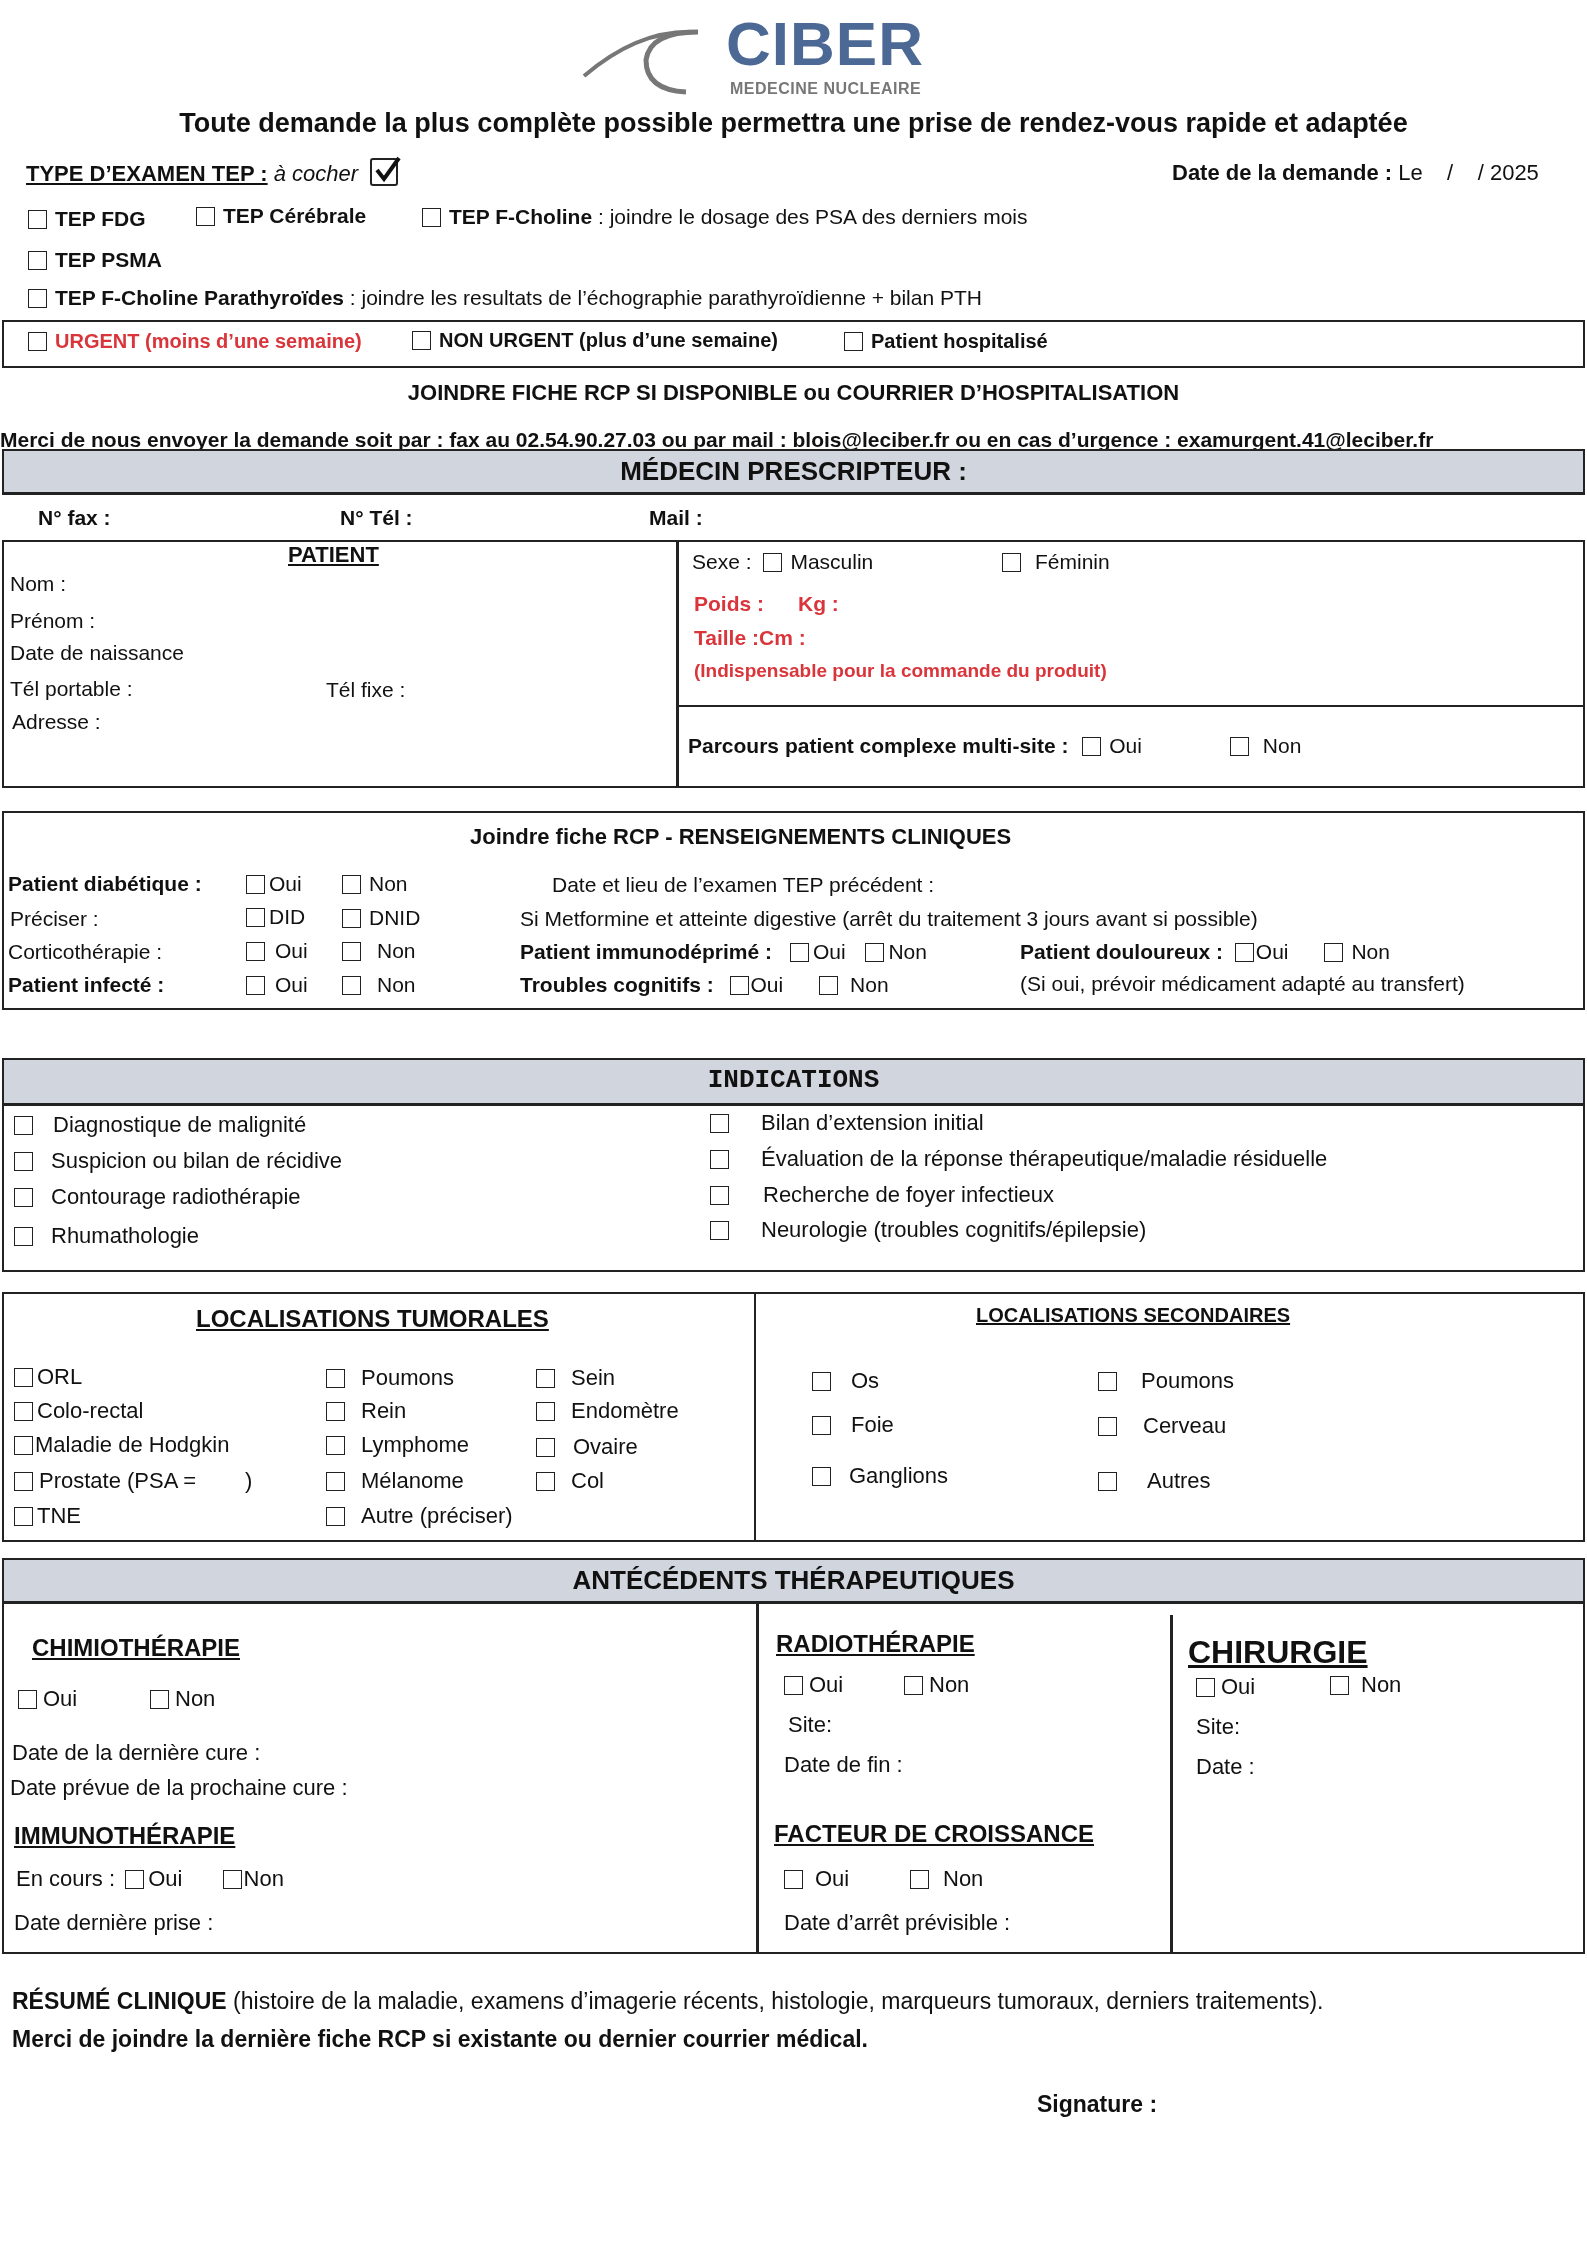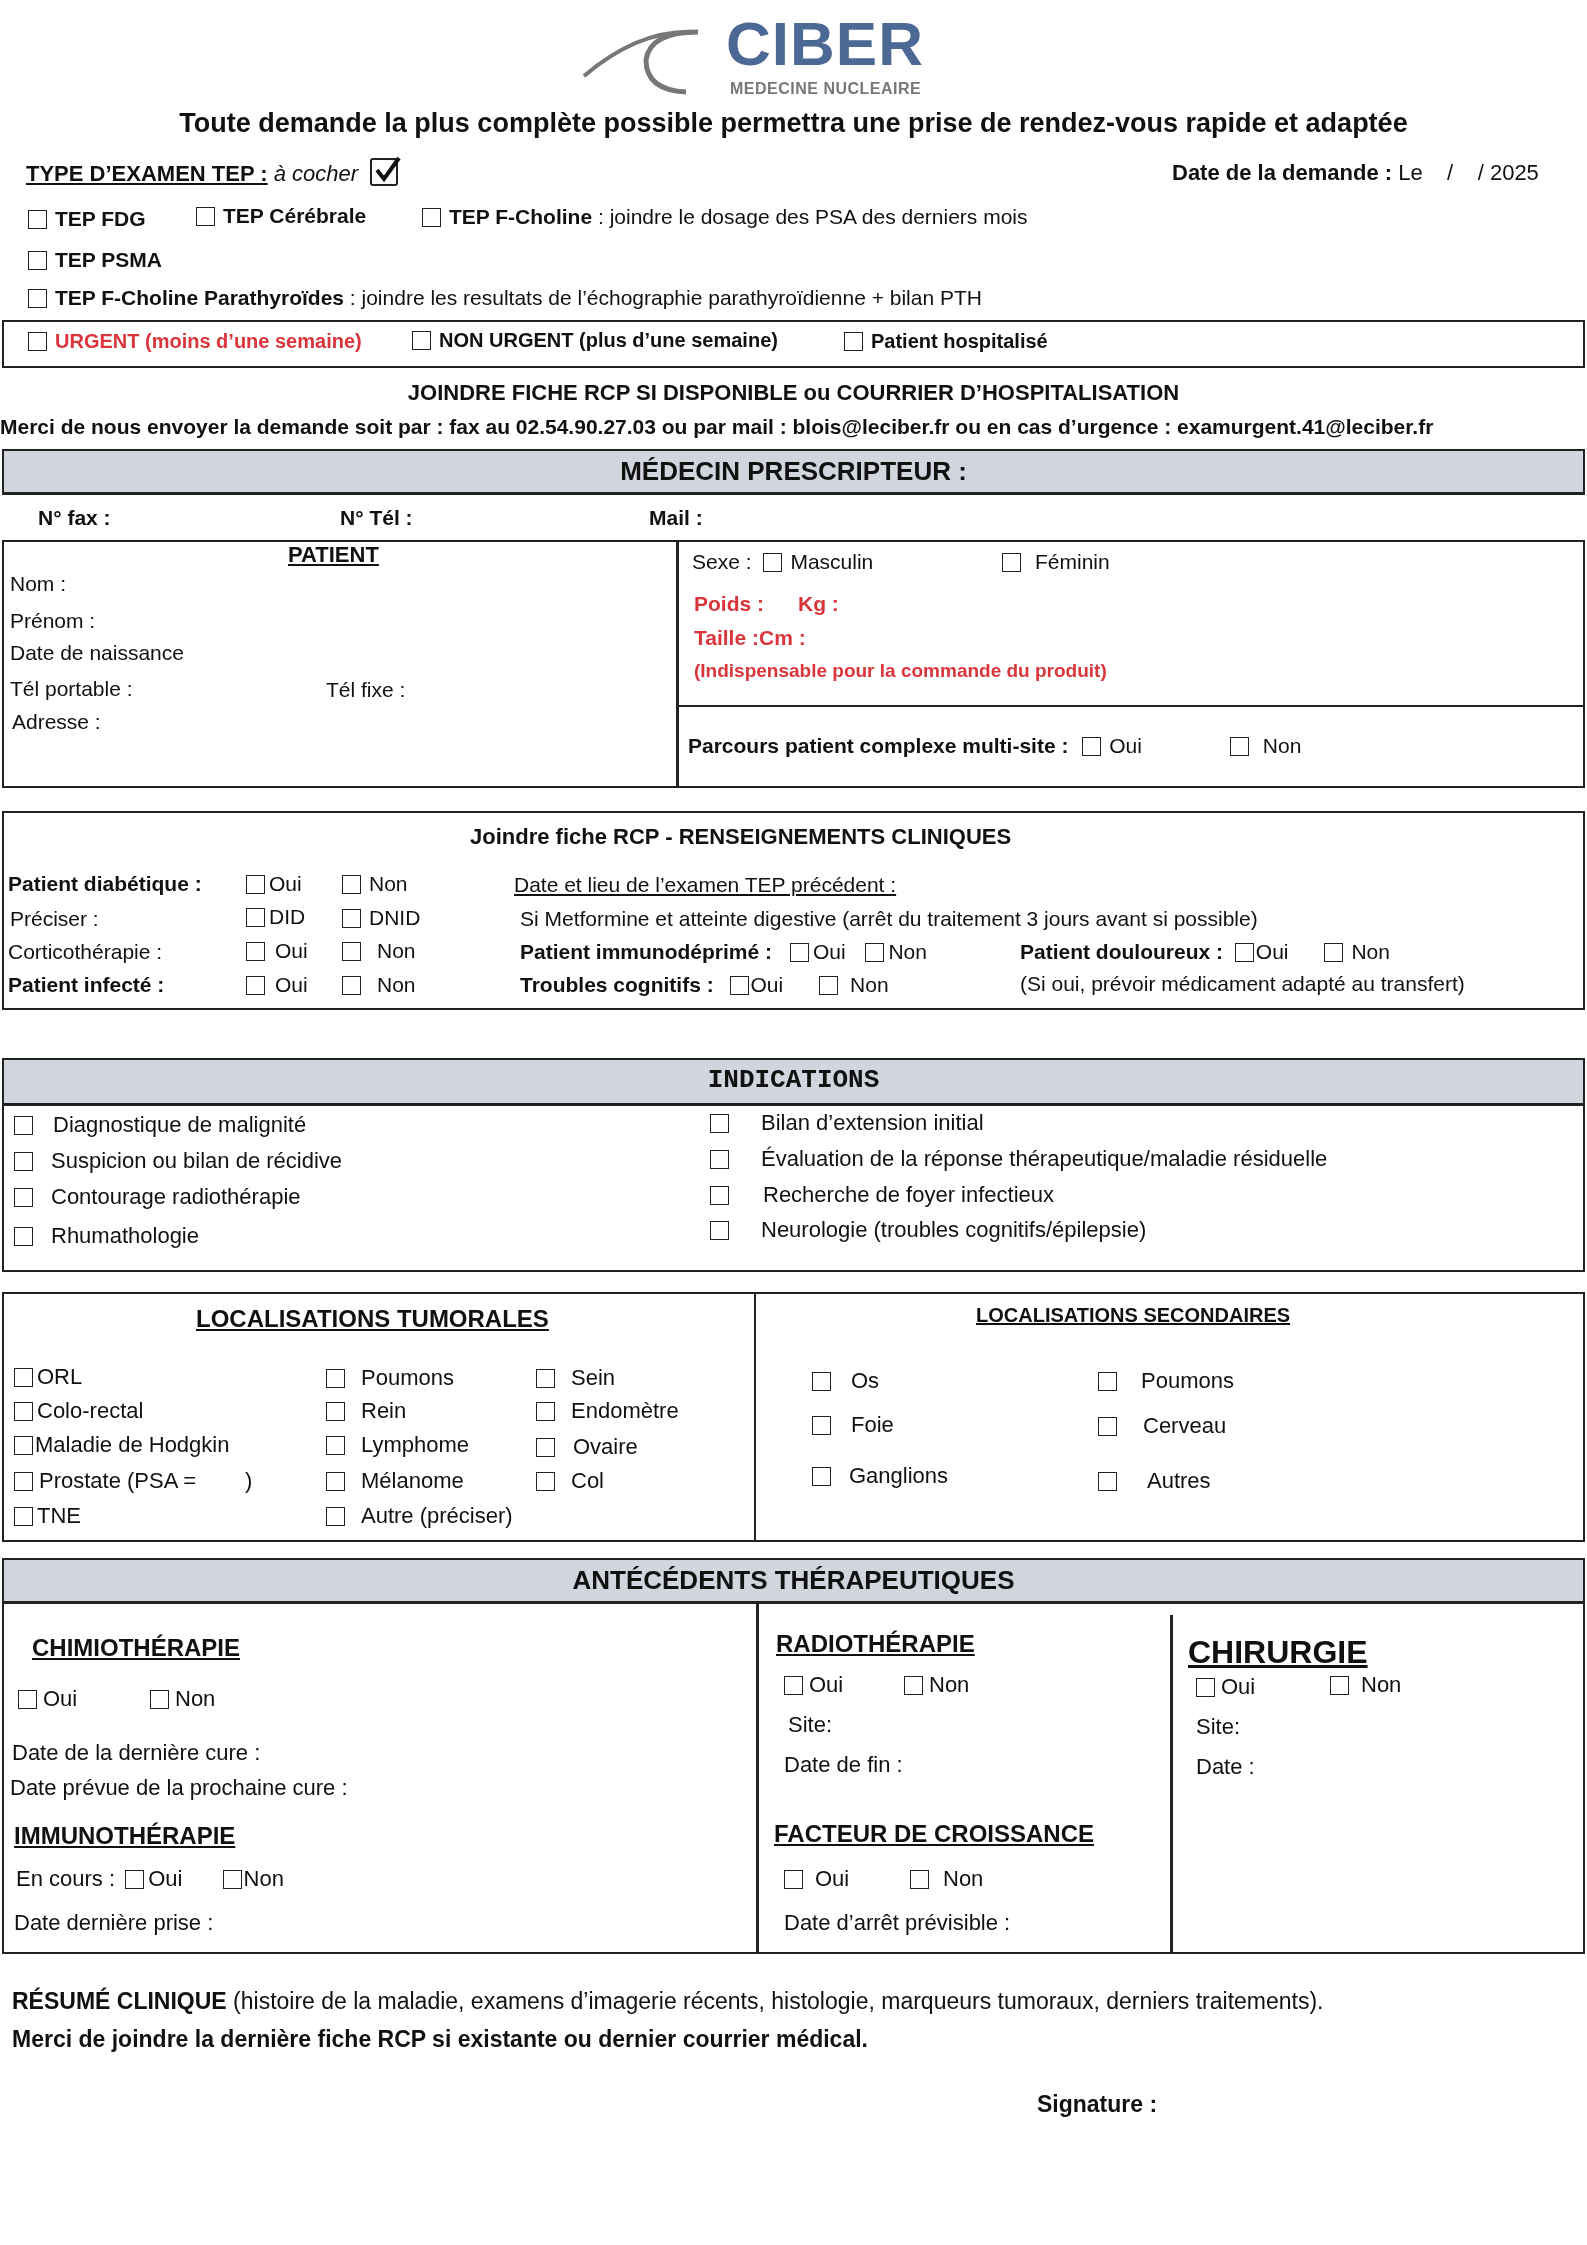--- a/index.html
+++ b/index.html
@@ -51,21 +51,21 @@
 <div class="abs fs21" style="left:422px; top:205px;"><span class="cb"></span><span class="b">TEP F-Choline</span><span> : joindre le dosage des PSA des derniers mois</span></div>
 <div class="abs fs21 b" style="left:28px; top:248px;"><span class="cb"></span><span>TEP PSMA</span></div>
 <div class="abs fs21" style="left:28px; top:286px;"><span class="cb"></span><span class="b">TEP F-Choline Parathyroïdes</span><span> : joindre les resultats de l’échographie parathyroïdienne + bilan PTH</span></div>
 
 <div class="box" style="left:2px; top:320px; width:1583px; height:48px;"></div>
 <div class="abs fs20 b red" style="left:28px; top:330px;"><span class="cb"></span><span>URGENT (moins d’une semaine)</span></div>
 <div class="abs fs20 b" style="left:412px; top:329px;"><span class="cb"></span><span>NON URGENT (plus d’une semaine)</span></div>
 <div class="abs fs20 b" style="left:844px; top:330px;"><span class="cb"></span><span>Patient hospitalisé</span></div>
 
 <div class="abs b fs22" style="left:0; width:1587px; text-align:center; top:380px;">JOINDRE FICHE RCP SI DISPONIBLE ou COURRIER D’HOSPITALISATION</div>
-<div class="abs b fs21" style="left:0; width:1256px; text-align:center; top:415px;">Merci de nous envoyer la demande soit par : fax au 02.54.90.27.03 ou par mail : blois@leciber.fr ou en cas d’urgence : examurgent.41@leciber.fr</div>
+<div class="abs b fs21" style="left:0; width:1256px; text-align:center; top:428px;">Merci de nous envoyer la demande soit par : fax au 02.54.90.27.03 ou par mail : blois@leciber.fr ou en cas d’urgence : examurgent.41@leciber.fr</div>
 
 <div class="hdr" style="left:2px; top:449px; width:1583px; height:46px; line-height:40px;"><span>MÉDECIN PRESCRIPTEUR :</span></div>
 <div class="abs b fs21" style="left:38px; top:506px;text-align:center;">N° fax :</div>
 <div class="abs b fs21" style="left:340px; top:506px;">N° Tél :</div>
 <div class="abs b fs21" style="left:649px; top:506px;">Mail :</div>
 
 <div class="box" style="left:2px; top:540px; width:1583px; height:248px;"></div>
 <div class="vline" style="left:676px; top:540px; width:3px; height:248px;"></div>
 <div class="vline" style="left:678px; top:705px; width:907px; height:2px;"></div>
 <div class="abs b u fs22" style="left:288px; top:542px;">PATIENT</div>
@@ -100,21 +100,21 @@
 
 <div class="abs fs21" style="left:246px; top:872px;"><span class="cb" style="margin-right:4px;"></span><span>Oui</span></div>
 <div class="abs fs21" style="left:342px; top:872px;"><span class="cb"></span><span>Non</span></div>
 <div class="abs fs21" style="left:246px; top:905px;"><span class="cb" style="margin-right:4px;"></span><span>DID</span></div>
 <div class="abs fs21" style="left:342px; top:906px;"><span class="cb"></span><span>DNID</span></div>
 <div class="abs fs21" style="left:246px; top:939px;"><span class="cb" style="margin-right:10px;"></span><span>Oui</span></div>
 <div class="abs fs21" style="left:342px; top:939px;"><span class="cb" style="margin-right:16px;"></span><span>Non</span></div>
 <div class="abs fs21" style="left:246px; top:973px;"><span class="cb" style="margin-right:10px;"></span><span>Oui</span></div>
 <div class="abs fs21" style="left:342px; top:973px;"><span class="cb" style="margin-right:16px;"></span><span>Non</span></div>
 
-<div class="abs fs21" style="left:514px; top:873px;text-decoration:underline;">Date et lieu de l’examen TEP précédent :</div>
+<div class="abs fs21" style="left:552px; top:873px;">Date et lieu de l’examen TEP précédent :</div>
 <div class="abs fs21" style="left:520px; top:907px;">Si Metformine et atteinte digestive (arrêt du traitement 3 jours avant si possible)</div>
 <div class="abs fs21" style="left:520px; top:940px;">
   <span class="b">Patient immunodéprimé :</span>
   <span class="cb" style="margin-left:12px; margin-right:4px;"></span><span>Oui</span>
   <span class="cb" style="margin-left:14px; margin-right:4px;"></span><span>Non</span>
 </div>
 <div class="abs fs21" style="left:1020px; top:940px;">
   <span class="b">Patient douloureux :</span>
   <span class="cb" style="margin-left:6px; margin-right:2px;"></span><span>Oui</span>
   <span class="cb" style="margin-left:30px;"></span><span>Non</span>

